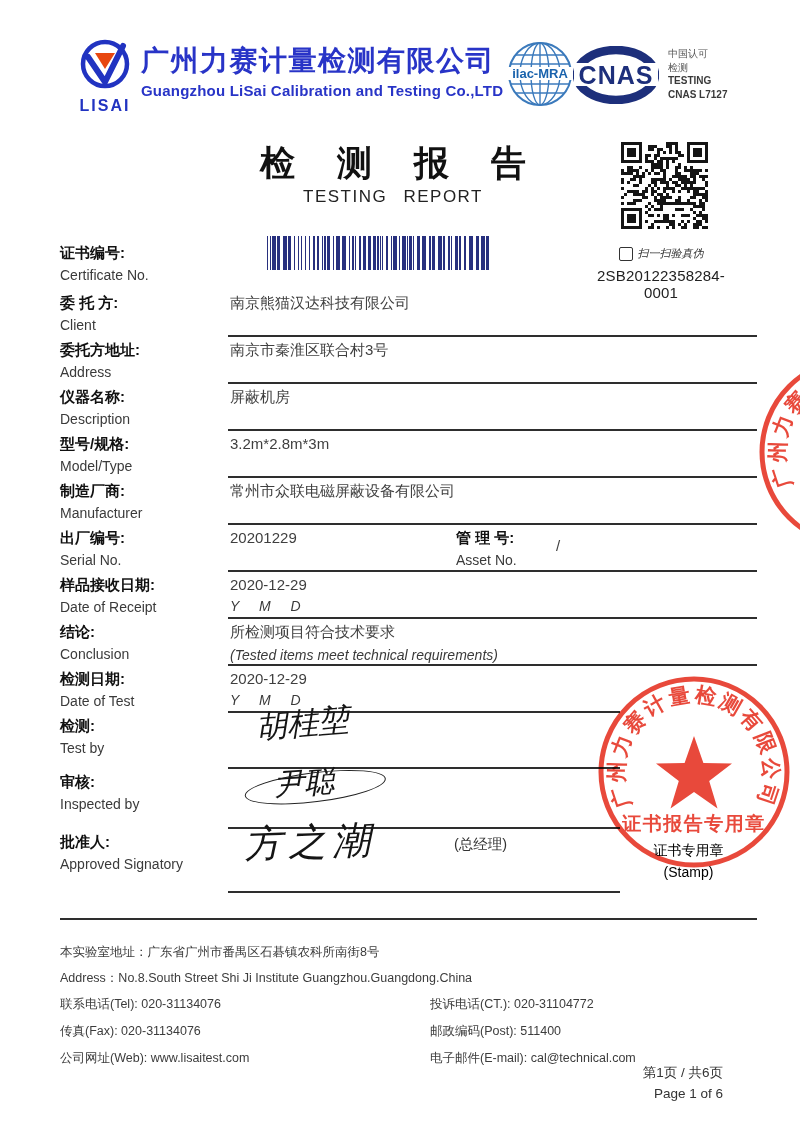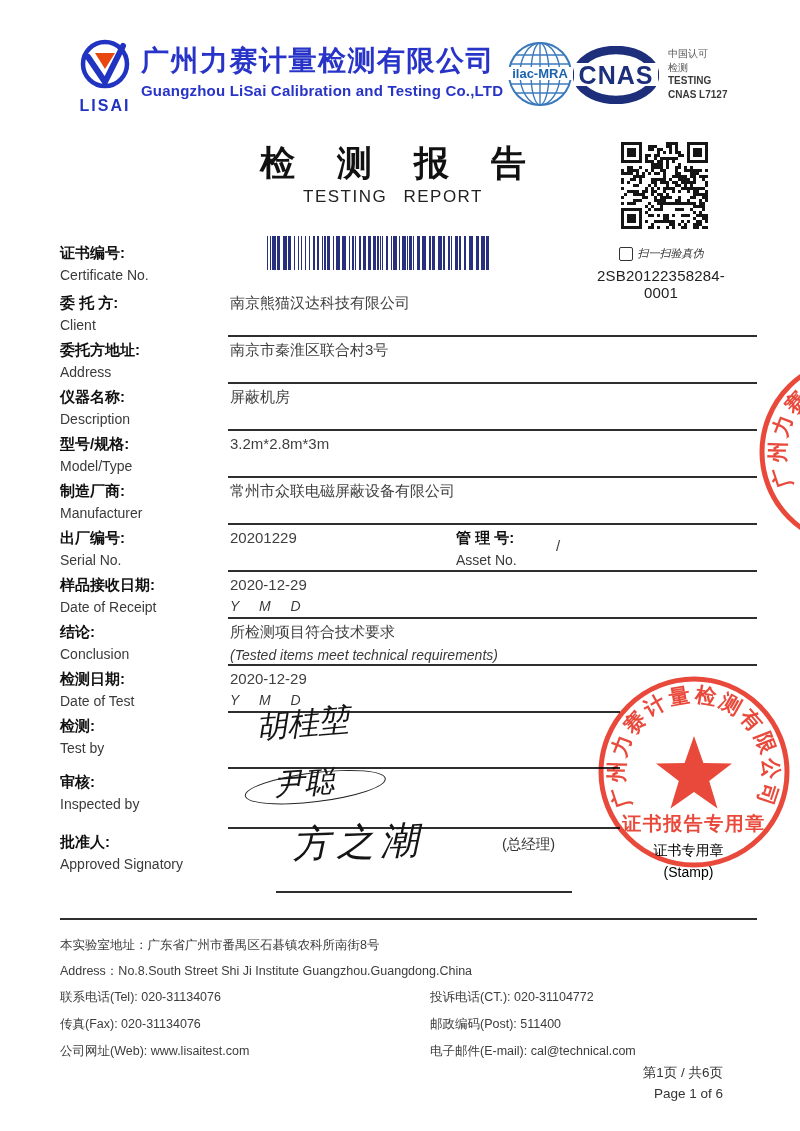--- a/index.html
+++ b/index.html
@@ -37,42 +37,42 @@
   .lab-en{font-size:14px;color:#3a3a3a;margin-top:4px;}
 
   
   .form{position:absolute;left:60px;top:292px;width:697px;}
   .frow{display:flex;min-height:45px;margin-bottom:2px;}
   .flabel{width:168px;padding-top:2px;flex:none;}
   .fval{flex:1;border-bottom:2px solid #2e2e2e;padding:2px 0 0 2px;font-size:15px;color:#3f3f3f;position:relative;}
   .fval .vsub{display:block;font-size:14px;color:#3a3a3a;margin-top:5px;font-style:italic;}
   .ymd{word-spacing:16px;}
   .short .fval{margin-right:137px;}
-  .sigrow1{min-height:54px;} .sigrow2{min-height:58px;} .sigrow3{min-height:62px;gap:48px;}
+  .sigrow1{min-height:54px;} .sigrow2{min-height:58px;} .sigrow3{min-height:62px;}
   .split{display:flex;}
   .split .v1{width:226px;flex:none;}
   .mid-label{width:90px;flex:none;}
   .split .v2{padding-top:8px;margin-left:10px;}
   .sig{position:absolute;font-style:italic;color:#151515;white-space:nowrap;}
   .sig1{left:28px;top:-12px;font-size:31px;transform:rotate(-5deg);}
   .sig2{left:46px;top:-8px;font-size:30px;transform:rotate(-4deg);}
   .sig2::after{content:"";position:absolute;left:-30px;top:10px;width:140px;height:28px;
                border:1.5px solid #222;border-radius:50%;transform:rotate(-3deg);}
   .sig3{left:16px;top:-14px;font-size:38px;letter-spacing:6px;transform:rotate(-2deg);}
   .note{position:absolute;left:226px;top:4px;font-size:14.5px;color:#333;font-style:normal;}
   .stamp-cap{width:137px;flex:none;text-align:center;font-size:14px;color:#000000;padding-top:8px;line-height:22px;}
 
   
   .stamp{position:absolute;mix-blend-mode:multiply;opacity:0.93;}
   .stamp-main{left:592px;top:670px;}
   .stamp-edge{left:753px;top:350px;}
 
   
   .footer{position:absolute;left:60px;top:918px;width:697px;border-top:2px solid #2e2e2e;
-          padding-top:17px;font-size:12.5px;color:#3c3c3c;}
+          padding-top:24px;font-size:12.5px;color:#3c3c3c;}
   .fline{margin-bottom:9px;}
   .fcols{display:flex;}
   .fcol-l{width:370px;flex:none;}
   .fcol-r{flex:1;}
   .fcol-l div,.fcol-r div{margin-bottom:10px;}
   .pagenum{position:absolute;right:77px;top:1062px;text-align:right;font-size:13.5px;color:#333;line-height:21px;}
 </style>
 </head>
 <body>
 

